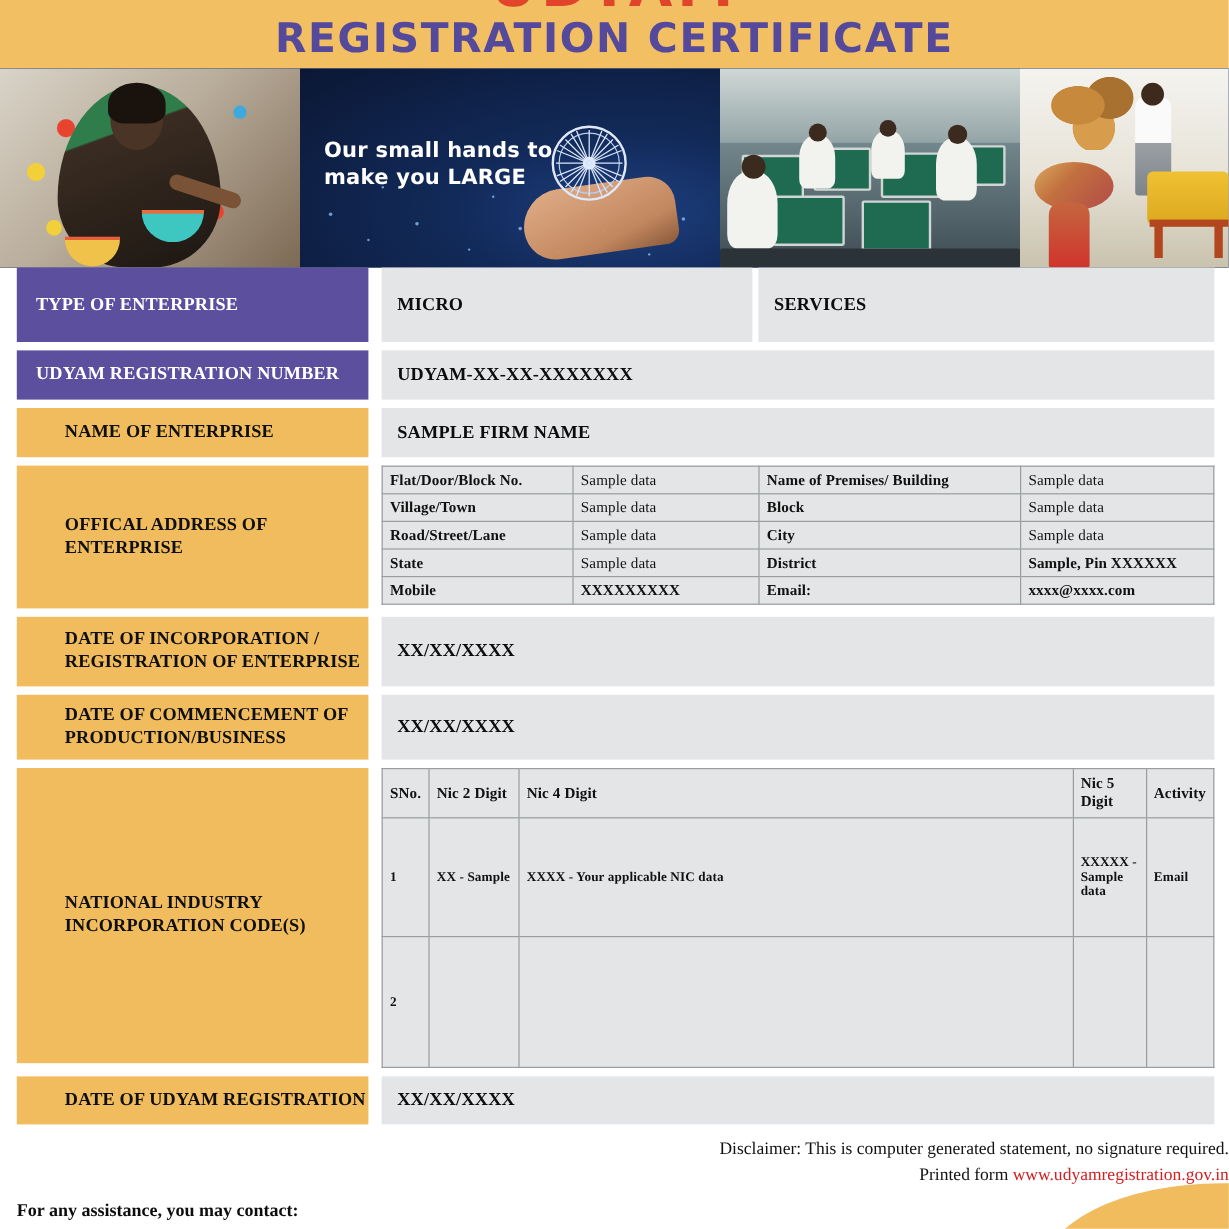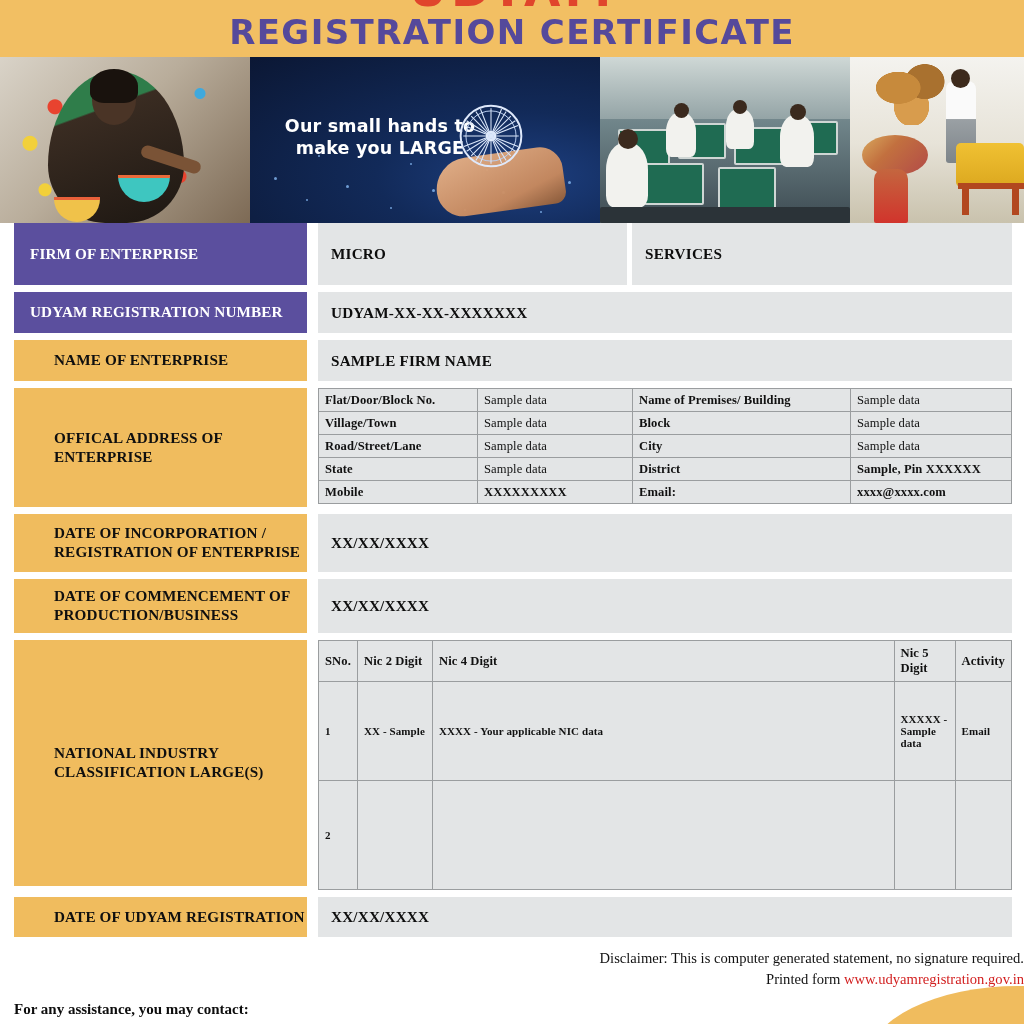--- a/index.html
+++ b/index.html
@@ -25,21 +25,20 @@
     display:block;font-size:47px;color:#e0452c;letter-spacing:4px;
   }
   .title-reg{
     display:block;font-size:34px;color:#55499b;letter-spacing:1.4px;
   }
 
   
   .banner{
     position:absolute;left:0;top:57px;width:1024px;height:166px;overflow:hidden;
     background:#0d1c44;
-    text-align:center;
   }
   .banner-panel{position:absolute;top:0;height:166px;overflow:hidden;}
 
   
   .panel-artisan{
     left:0;width:250px;
     background:
       radial-gradient(circle at 22% 30%, #e8432f 0 7px, transparent 8px),
       radial-gradient(circle at 38% 18%, #3fa9dd 0 6px, transparent 7px),
       radial-gradient(circle at 12% 52%, #f2d03a 0 7px, transparent 8px),
@@ -316,21 +315,21 @@
       <div class="thresher-leg" style="left:162px;top:128px;width:7px;height:30px;"></div>
       <div class="thresher-leg" style="left:108px;top:126px;width:66px;height:6px;"></div>
       <div class="bundle"></div>
       <div class="bundle-person"></div>
     </div>
   </div>
 
   <div class="cert">
 
     <div class="row row-type">
-      <div class="lbl purple">FIRM OF ENTERPRISE</div>
+      <div class="lbl purple">TYPE OF ENTERPRISE</div>
       <div class="val half-a">MICRO</div>
       <div class="val half-b">SERVICES</div>
     </div>
 
     <div class="row row-urn">
       <div class="lbl purple">UDYAM REGISTRATION NUMBER</div>
       <div class="val grow">UDYAM-XX-XX-XXXXXXX</div>
     </div>
 
     <div class="row row-name">
@@ -382,21 +381,21 @@
       <div class="lbl orange">DATE OF INCORPORATION / REGISTRATION OF ENTERPRISE</div>
       <div class="val grow">XX/XX/XXXX</div>
     </div>
 
     <div class="row row-doc">
       <div class="lbl orange">DATE OF COMMENCEMENT OF PRODUCTION/BUSINESS</div>
       <div class="val grow">XX/XX/XXXX</div>
     </div>
 
     <div class="block">
-      <div class="lbl orange" style="height:246px;">NATIONAL INDUSTRY CLASSIFICATION LARGE(S)</div>
+      <div class="lbl orange" style="height:246px;">NATIONAL INDUSTRY INCORPORATION CODE(S)</div>
       <div class="block-body">
         <table class="nic-table">
           <thead>
             <tr>
               <th class="nic-c-sno">SNo.</th>
               <th class="nic-c-n2">Nic 2 Digit</th>
               <th>Nic 4 Digit</th>
               <th class="nic-c-n5">Nic 5 Digit</th>
               <th class="nic-c-act">Activity</th>
             </tr>

